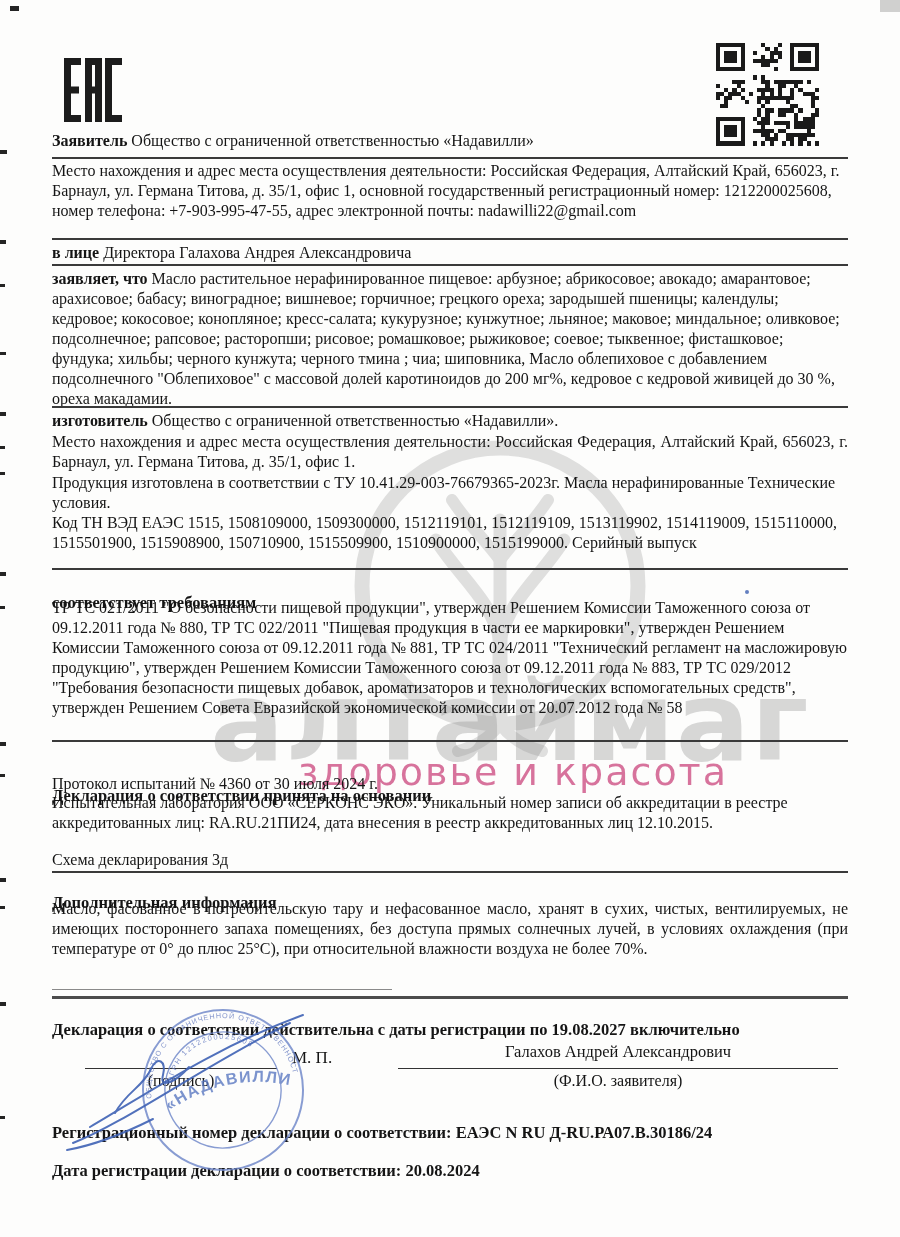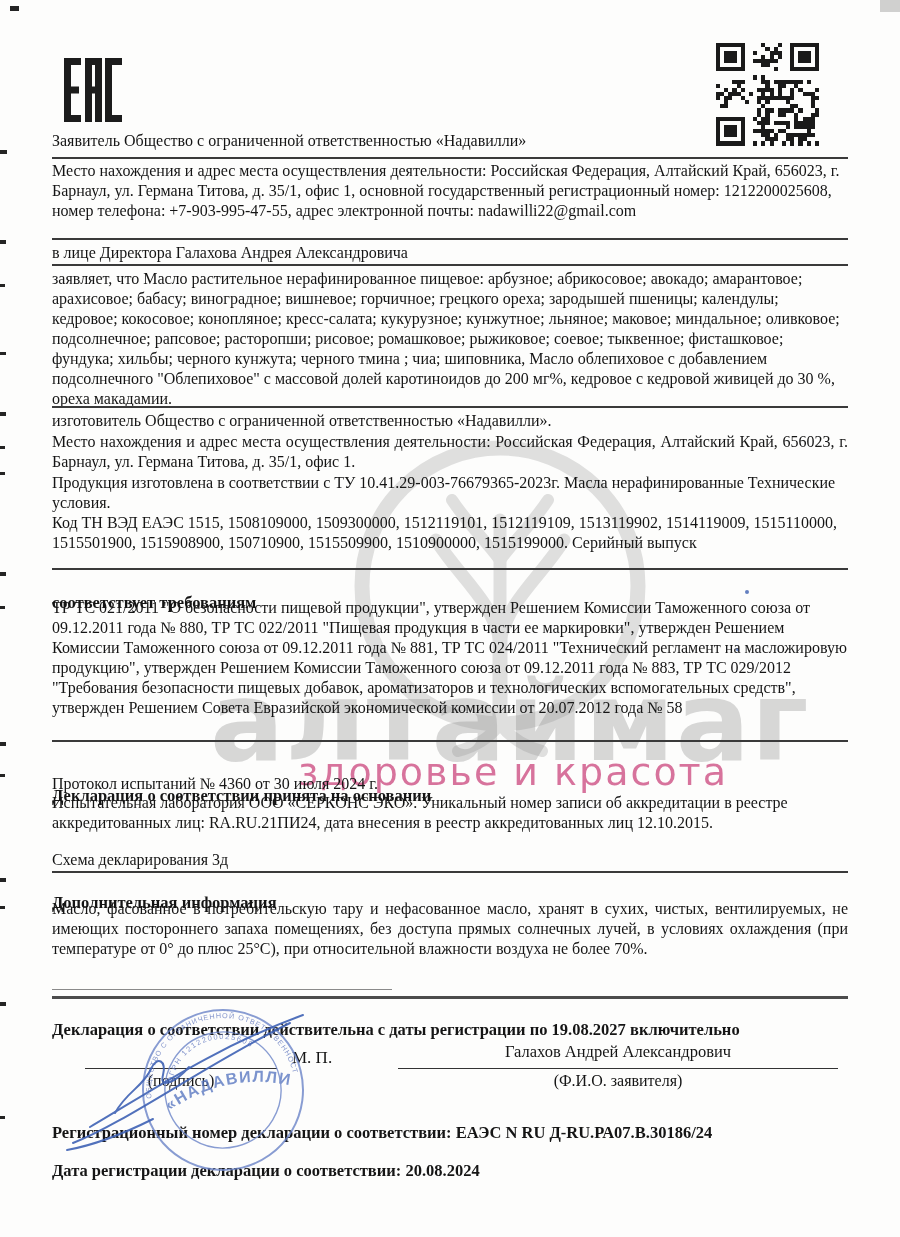--- a/index.html
+++ b/index.html
@@ -15,21 +15,21 @@
   .over-layer{position:absolute;inset:0;z-index:2;pointer-events:none;}
   
   .eac{position:absolute;left:64px;top:58px;width:58px;height:64px;}
   .titles{position:absolute;left:120px;right:140px;top:53px;text-align:center;
     font-weight:bold;font-size:17px;line-height:22px;letter-spacing:.2px;}
   .qr{position:absolute;left:716px;top:41px;width:103px;height:106px;}
   
   .abs{position:absolute;left:52px;right:52px;}
   p.doc{margin:0;font-size:16px;line-height:20px;}
   .jus{text-align:justify;}
-  .lead{font-weight:normal;}
+  .lead{font-weight:bold;}
   .h{font-weight:bold;font-size:16.5px;line-height:20px;}
   .rule{position:absolute;left:52px;right:52px;border-top:2px solid #3a3a3a;height:0;}
   .rule.thick{border-top:3px solid #4c4c4c;}
   .rule.thin{border-top:1px solid #8a8a8a;}
   .boldline{font-weight:bold;font-size:16.5px;line-height:20px;}
   
   .sigline{position:absolute;border-top:1.6px solid #333;height:0;}
   .cap{position:absolute;text-align:center;font-size:16px;}
   .mp{position:absolute;font-size:17px;}
   .fio-name{position:absolute;text-align:center;font-size:16.5px;}

